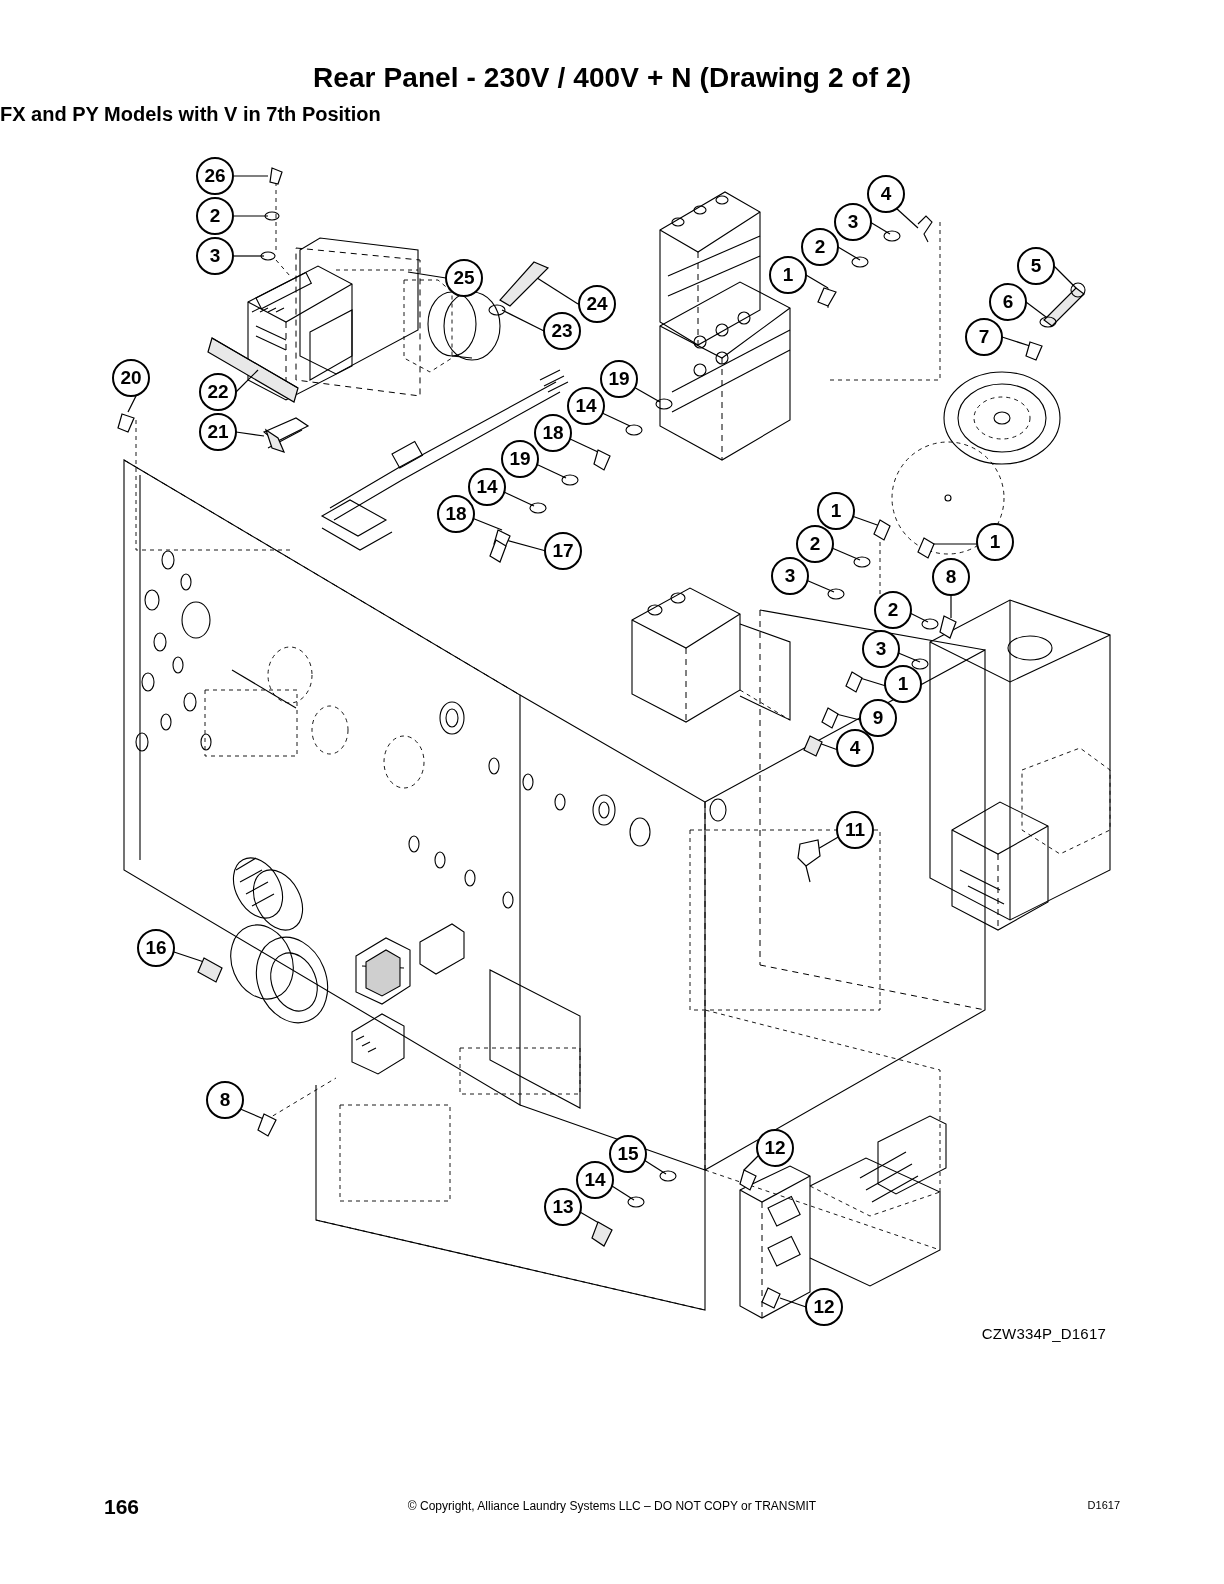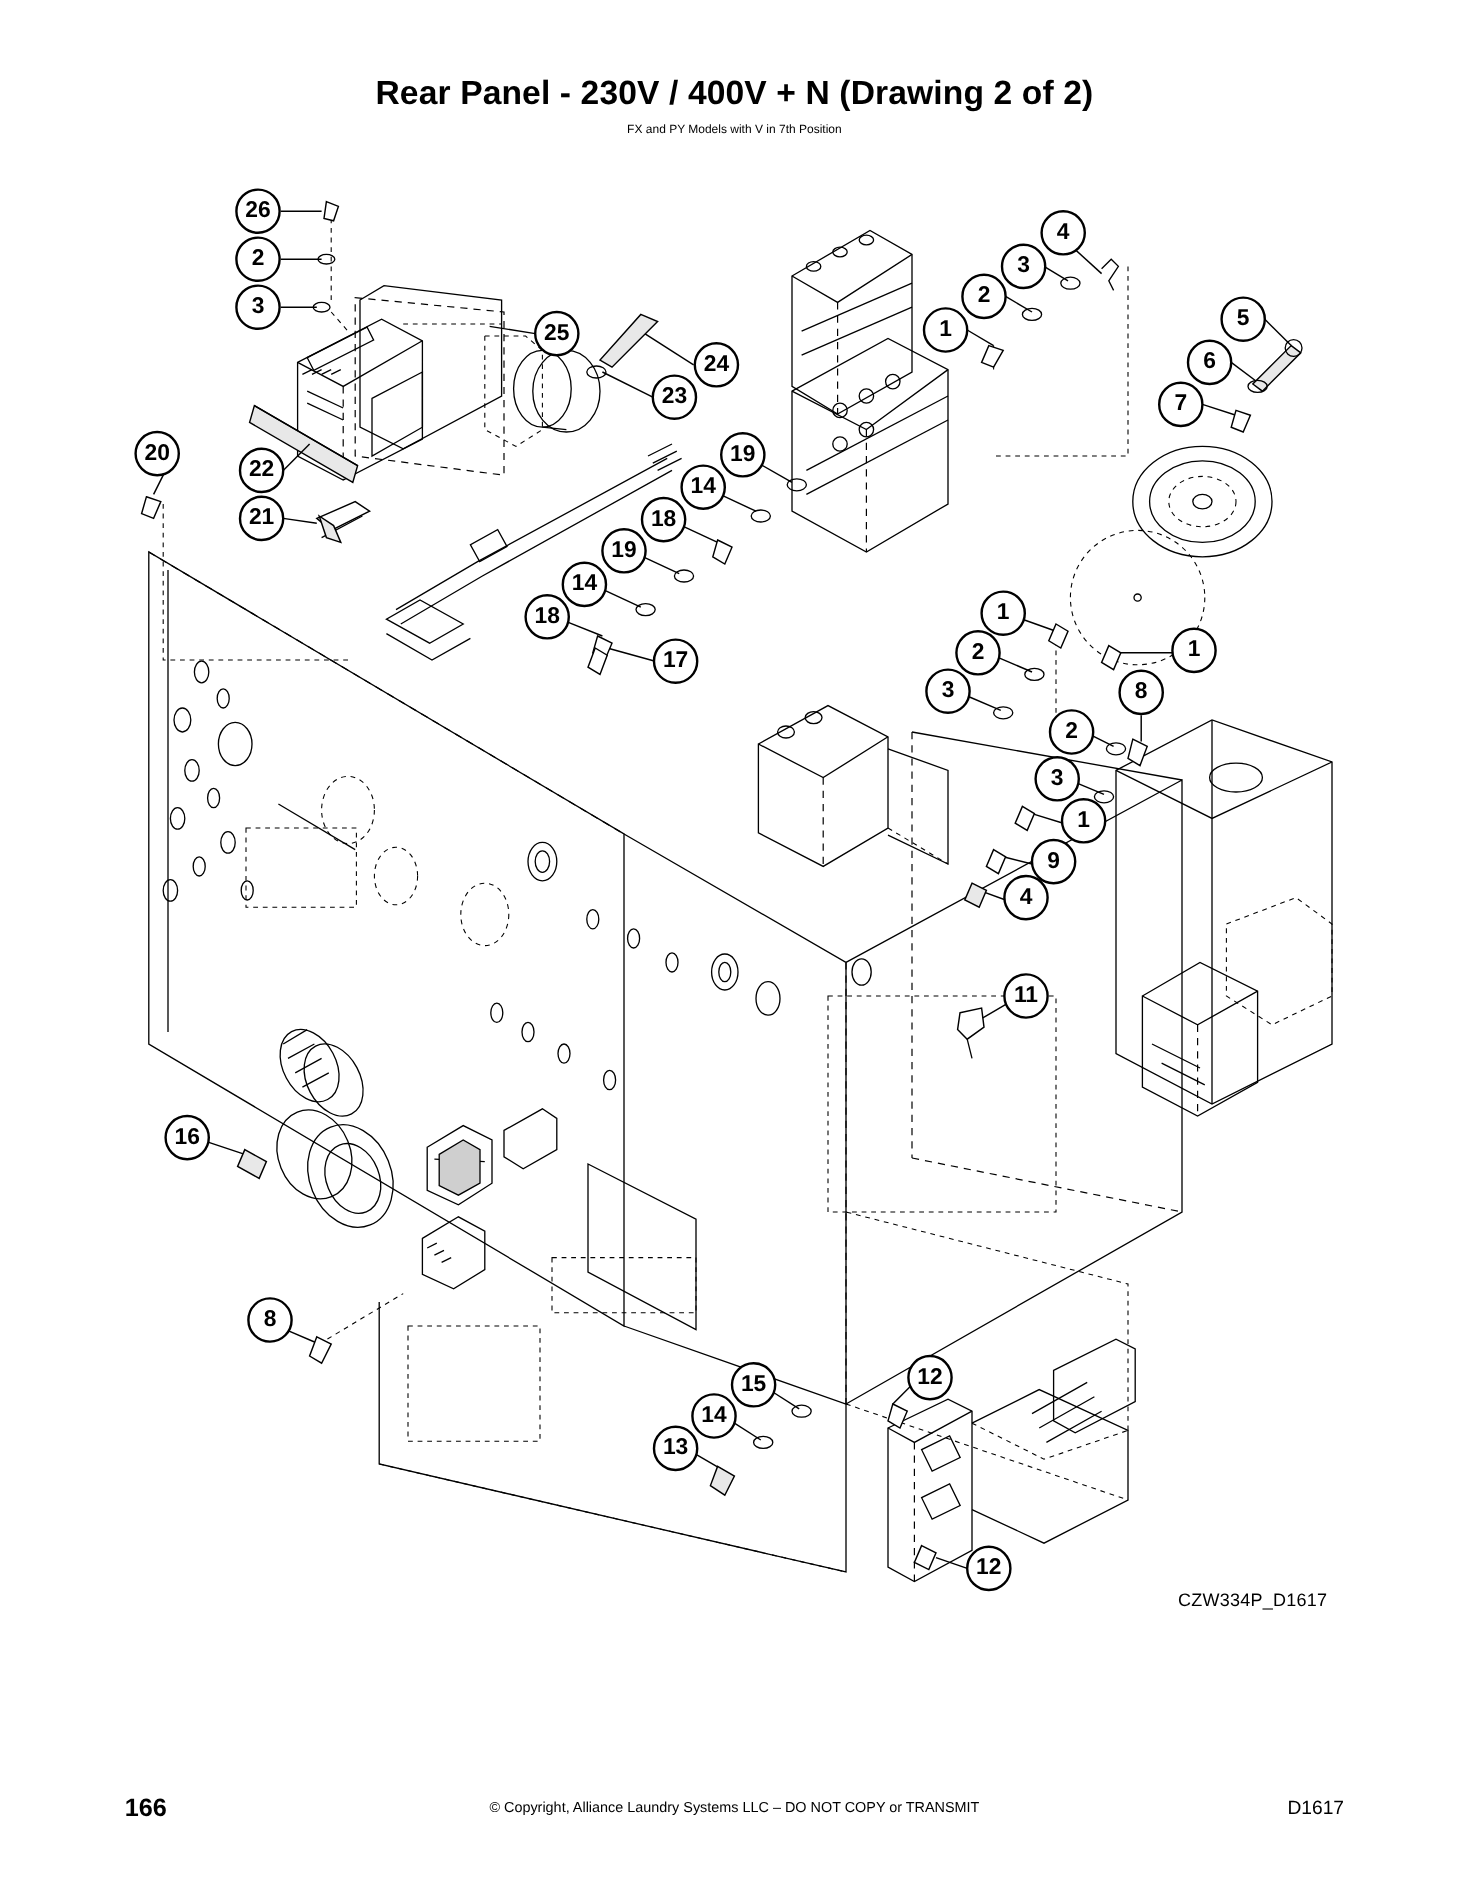--- a/index.html
+++ b/index.html
@@ -29,22 +29,23 @@
     text-align: center;
     font-size: 28px;
     font-weight: bold;
     letter-spacing: 0.1px;
   }
   #subtitle {
     position: absolute;
     top: 103px;
     left: 0;
     width: 1224px;
-    text-align: center;
-    font-size: 10px;
+    text-align: left;
+    font-size: 20px;
+    font-weight: bold;
   }
   #drawing-area {
     position: absolute;
     left: 0;
     top: 130px;
     width: 1224px;
     height: 1230px;
   }
   svg.art {
     position: absolute;
@@ -88,21 +89,21 @@
     left: 0;
     top: 1499px;
     width: 1224px;
     text-align: center;
     font-size: 12px;
   }
   #doc-code {
     position: absolute;
     right: 104px;
     top: 1499px;
-    font-size: 16px;
+    font-size: 11px;
   }
   .art .thin { fill: none; stroke: #000; stroke-width: 1.1; }
   .art .dash { fill: none; stroke: #000; stroke-width: 1.0; stroke-dasharray: 6 5; }
   .art .dashfine { fill: none; stroke: #000; stroke-width: 0.9; stroke-dasharray: 4 4; }
   .art .leader { fill: none; stroke: #000; stroke-width: 1.2; }
   .art .fillw { fill: #fff; stroke: #000; stroke-width: 1.2; }
   .art .fillg { fill: #e8e8e8; stroke: #000; stroke-width: 1.2; }
   .art .filld { fill: #cfcfcf; stroke: #000; stroke-width: 1.1; }
 </style>
 </head>

